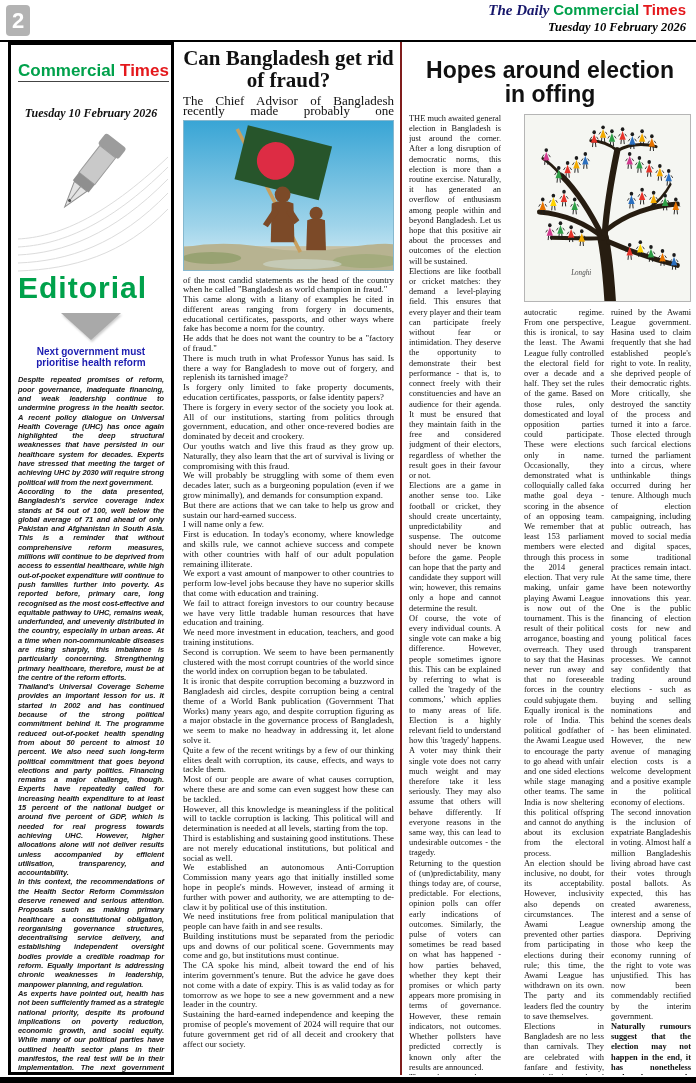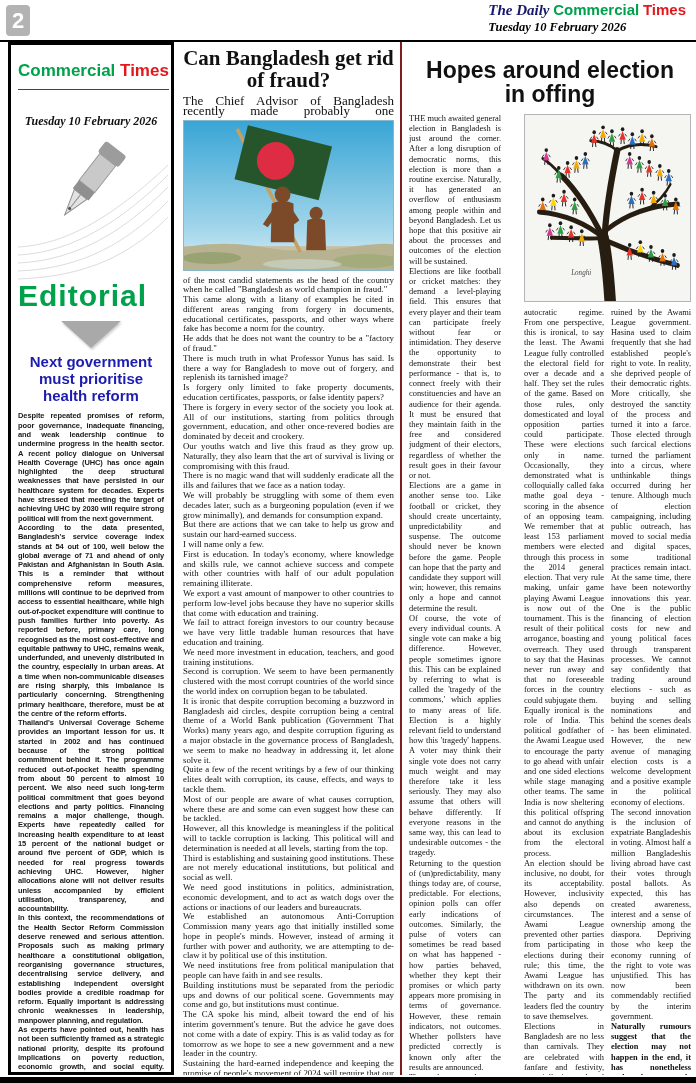--- a/index.html
+++ b/index.html
@@ -8,48 +8,48 @@
     width:696px; height:1083px; overflow:hidden; background:#fff;
     font-family:"Liberation Serif","DejaVu Serif",serif; color:#111; position:relative;
   }
   
   .header { height:42px; position:relative; border-bottom:2.5px solid #000; }
   .page-num {
     position:absolute; left:6px; top:5px; width:24px; height:31px;
     background:#b3b3b3; color:#fff; font:bold 22px/31px "Liberation Sans",sans-serif;
     text-align:center; border-radius:4px;
   }
-  .masthead { position:absolute; right:10px; top:2px; text-align:left; line-height:1.1;margin-left:9px; }
+  .masthead { position:absolute; right:10px; top:2px; text-align:right; line-height:1.1;margin-left:9px; }
   .mh-l1 { font-size:15px; white-space:nowrap; }
   .mh-daily { font-style:italic; font-weight:bold; color:#17176b; font-family:"Liberation Serif",serif; }
   .mh-green { font-family:"Liberation Sans",sans-serif; font-weight:bold; color:#00a14b; }
   .mh-red   { font-family:"Liberation Sans",sans-serif; font-weight:bold; color:#e4181c; }
   .mh-date  { font-size:12.5px; font-weight:bold; font-style:italic; color:#000; margin-top:2px; }
 
   
   .content { display:flex; height:1033px; overflow:hidden; }
 
   
   .left-box { width:166px; min-width:166px; margin-left:8px; border:3px solid #000;
               padding:6px 7px; overflow:hidden; background:#fff; }
   .logo { text-align:center; margin-top:10px; }
-  .logo-inner { display:inline-block; border-bottom:1.5px solid #444; padding-bottom:8px;
+  .logo-inner { display:inline-block; border-bottom:1.5px solid #444; padding-bottom:0;
                 font:bold 17px "Liberation Sans",sans-serif; white-space:nowrap; }
   .logo-green { color:#00a14b; } .logo-red { color:#e4181c; }
   .left-date { text-align:center; margin-top:24px; font:bold italic 12px "Liberation Serif",serif; }
   .ed-graphic { position:relative; height:150px; margin-top:6px; }
   .ed-graphic svg { position:absolute; left:0; top:0; }
   .ed-word { font:bold 30px "Liberation Sans",sans-serif; color:#00a14b;
              letter-spacing:1px; margin-top:-6px; }
   .ed-arrow { width:0; height:0; margin:8px auto 6px;
               border-left:30px solid transparent; border-right:30px solid transparent;
               border-top:27px solid #a9a9a9; filter:drop-shadow(1px 2px 1px #ccc); }
   .ed-headline { color:#1c1cb0; font-family:"Liberation Sans",sans-serif; font-weight:bold;
-                 font-size:15px; text-align:center; line-height:1.12; margin:2px 0 7px; }
-  .ed-body p { font-family:"Liberation Sans",sans-serif; font-weight:bold; 
+                 font-size:10px; text-align:center; line-height:1.12; margin:2px 0 7px; }
+  .ed-body p { font-family:"Liberation Sans",sans-serif; font-weight:bold; font-style:italic;
                font-size:7.5px; line-height:9.3px; letter-spacing:-0.1px;
                text-align:justify; color:#191919; margin:0; }
 
   
   .center-col { width:228px; min-width:228px; padding:2px 6px 0 9px;
                 border-right:2px solid #7f1d1d; overflow:hidden; }
   .c-headline { font-size:21px; font-weight:bold; text-align:center; line-height:1.06;
                 margin:3px 0 4px; }
   .c-lead { font-size:13px; line-height:10px; margin:0 0 4px; text-align:justify;
             text-align-last:justify; }
@@ -163,35 +163,33 @@
     </svg>
 
     <div class="c-body">
         <p>of the most candid statements as the head of the country when he called "Bangladesh as world champion in fraud."</p>
         <p>This came along with a litany of examples he cited in different areas ranging from forgery in documents, educational certificates, passports, and other ways where fake has become a norm for the country.</p>
         <p>He adds that he does not want the country to be a "factory of fraud."</p>
         <p>There is much truth in what Professor Yunus has said. Is there a way for Bangladesh to move out of forgery, and replenish its tarnished image?</p>
         <p>Is forgery only limited to fake property documents, education certificates, passports, or false identity papers?</p>
         <p>There is forgery in every sector of the society you look at. All of our institutions, starting from politics through government, education, and other once-revered bodies are dominated by deceit and crookery.</p>
         <p>Our youths watch and live this fraud as they grow up. Naturally, they also learn that the art of survival is living or compromising with this fraud.</p>
-        <p>There is no magic wand that will suddenly eradicate all the ills and failures that we face as a nation today.</p>
         <p>We will probably be struggling with some of them even decades later, such as a burgeoning population (even if we grow minimally), and demands for consumption expand.</p>
         <p>But there are actions that we can take to help us grow and sustain our hard-earned success.</p>
         <p>I will name only a few.</p>
         <p>First is education. In today's economy, where knowledge and skills rule, we cannot achieve success and compete with other countries with half of our adult population remaining illiterate.</p>
         <p>We export a vast amount of manpower to other countries to perform low-level jobs because they have no superior skills that come with education and training.</p>
         <p>We fail to attract foreign investors to our country because we have very little tradable human resources that have education and training.</p>
         <p>We need more investment in education, teachers, and good training institutions.</p>
         <p>Second is corruption. We seem to have been permanently clustered with the most corrupt countries of the world since the world index on corruption began to be tabulated.</p>
         <p>It is ironic that despite corruption becoming a buzzword in Bangladesh aid circles, despite corruption being a central theme of a World Bank publication (Government That Works) many years ago, and despite corruption figuring as a major obstacle in the governance process of Bangladesh, we seem to make no headway in addressing it, let alone solve it.</p>
         <p>Quite a few of the recent writings by a few of our thinking elites dealt with corruption, its cause, effects, and ways to tackle them.</p>
         <p>Most of our people are aware of what causes corruption, where these are and some can even suggest how these can be tackled.</p>
         <p>However, all this knowledge is meaningless if the political will to tackle corruption is lacking. This political will and determination is needed at all levels, starting from the top.</p>
         <p>Third is establishing and sustaining good institutions. These are not merely educational institutions, but political and social as well.</p>
-        <p>We need good institutions in politics, administration, economic development, and to act as watch dogs over the actions or inactions of our leaders and bureaucrats.</p>
         <p>We established an autonomous Anti-Corruption Commission many years ago that initially instilled some hope in people's minds. However, instead of arming it further with power and authority, we are attempting to de-claw it by political use of this institution.</p>
         <p>We need institutions free from political manipulation that people can have faith in and see results.</p>
         <p>Building institutions must be separated from the periodic ups and downs of our political scene. Governments may come and go, but institutions must continue.</p>
         <p>The CA spoke his mind, albeit toward the end of his interim government's tenure. But the advice he gave does not come with a date of expiry. This is as valid today as for tomorrow as we hope to see a new government and a new leader in the country.</p>
         <p>Sustaining the hard-earned independence and keeping the promise of people's movement of 2024 will require that our future government get rid of all deceit and crookery that affect our society.</p>
       </div>
   </div>
 
   <div class="right-col">
     <div class="r-headline">Hopes around election in offing</div>

